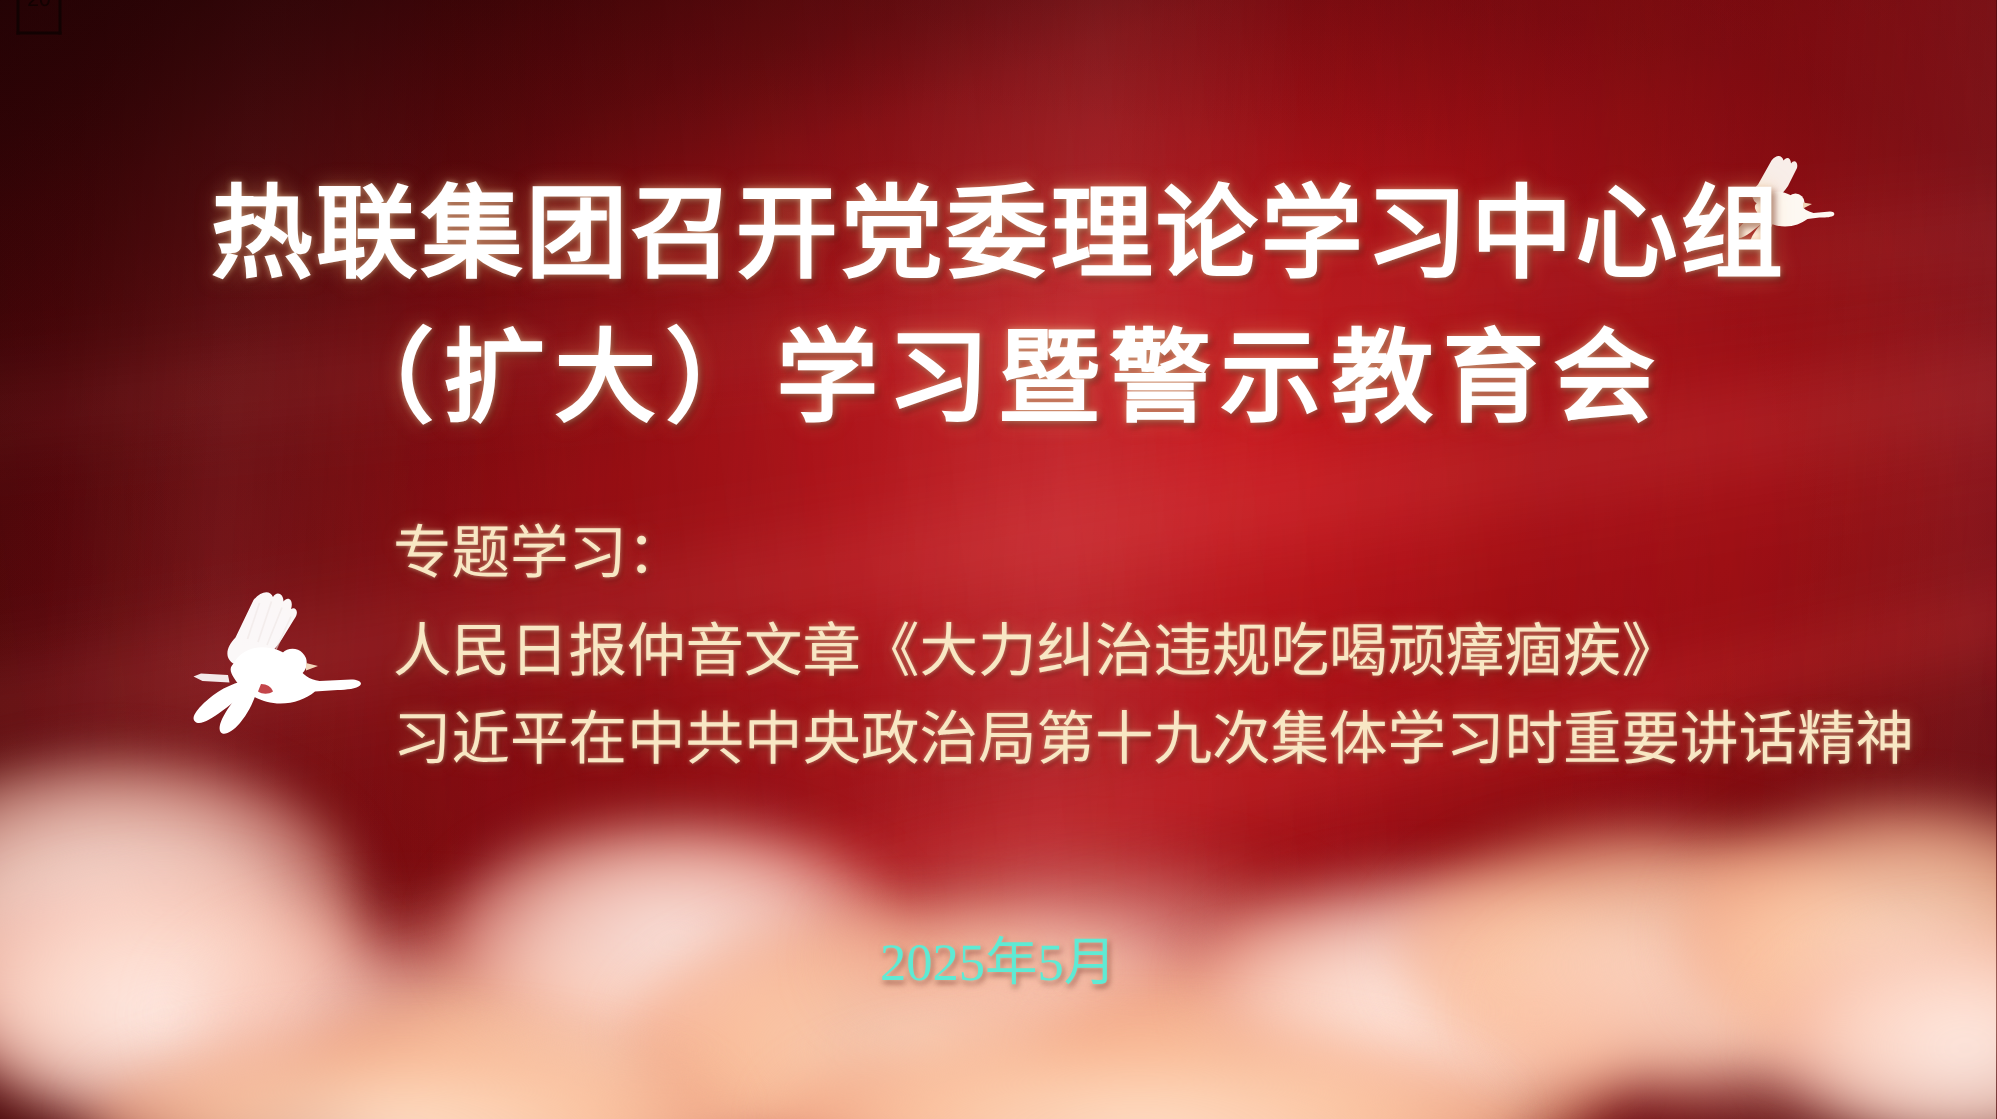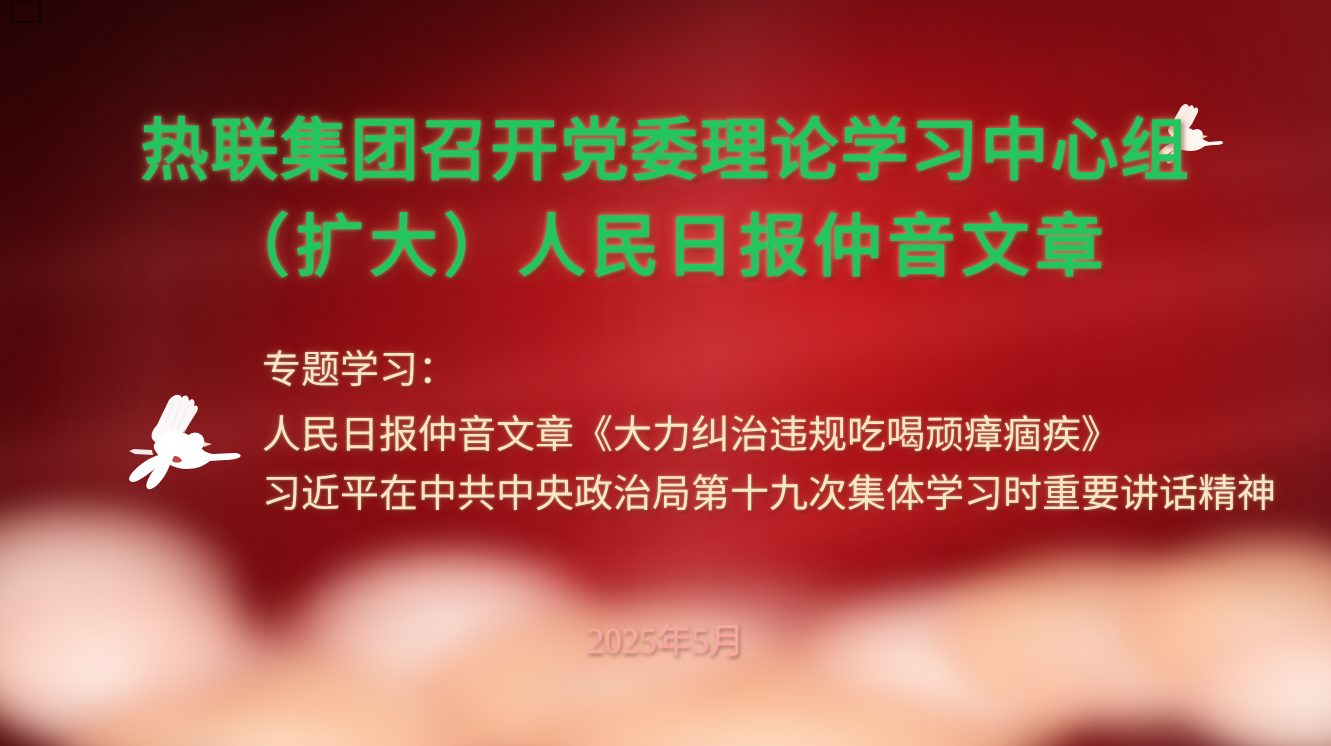--- a/index.html
+++ b/index.html
@@ -188,26 +188,26 @@
   
   .title-block {
     position: absolute;
     left: 0;
     right: 0;
     top: 108px;
     text-align: center;
     z-index: 6;
   }
   .title-line {
-    font-family: Liberation Mono, monospace;
+    font-family: Liberation Sans, sans-serif;
     font-weight: bold;
     font-size: 68px;
     line-height: 96px;
     letter-spacing: 2px;
-    color: #22c55e;
+    color: #ffffff;
     text-shadow:
        0 0 4px rgba(255,225,180,0.55),
        0 0 14px rgba(255,190,120,0.38),
        2px 3px 5px rgba(70,4,6,0.65);
     white-space: nowrap;
   }
   .title-line.line2 {
     letter-spacing: 6px;
   }
 
@@ -232,21 +232,21 @@
   .body-lead { margin-bottom: 6px; }
 
   .date-line {
     position: absolute;
     left: 0; right: 0;
     top: 612px;
     text-align: center;
     z-index: 6;
     font-family: "Liberation Serif", "DejaVu Serif", serif;
     font-size: 35px;
-    color: #fca5a5;
+    color: #5eead4;
     text-shadow:
        0 0 3px rgba(255,230,190,0.55),
        0 0 11px rgba(255,195,130,0.35),
        1px 2px 4px rgba(70,4,6,0.6);
   }
 
   
   .corner-marker {
     position: absolute;
     left: 11px;
@@ -348,21 +348,21 @@
         <path d="M26 41 C22 44 17 48 12 52 C8 55 4 57 2 55
                  C0 53 4 49 8 45 C13 41 20 38 26 38 Z"></path>
         <path d="M28 42 C27 47 24 53 20 57 C17 60 13 62 12 60
                  C11 58 13 54 16 50 C19 46 24 43 28 42 Z"></path>
       </g>
     </svg>
   </div>
 
   <div class="title-block">
     <div class="title-line line1">热联集团召开党委理论学习中心组</div>
-    <div class="title-line line2">（扩大）人民日报仲音文章</div>
+    <div class="title-line line2">（扩大）学习暨警示教育会</div>
   </div>
 
   <div class="body-block">
     <div class="body-lead">专题学习：</div>
     <div class="body-item">人民日报仲音文章《大力纠治违规吃喝顽瘴痼疾》</div>
     <div class="body-item">习近平在中共中央政治局第十九次集体学习时重要讲话精神</div>
   </div>
 
   <div class="date-line">2025年5月</div>
 

